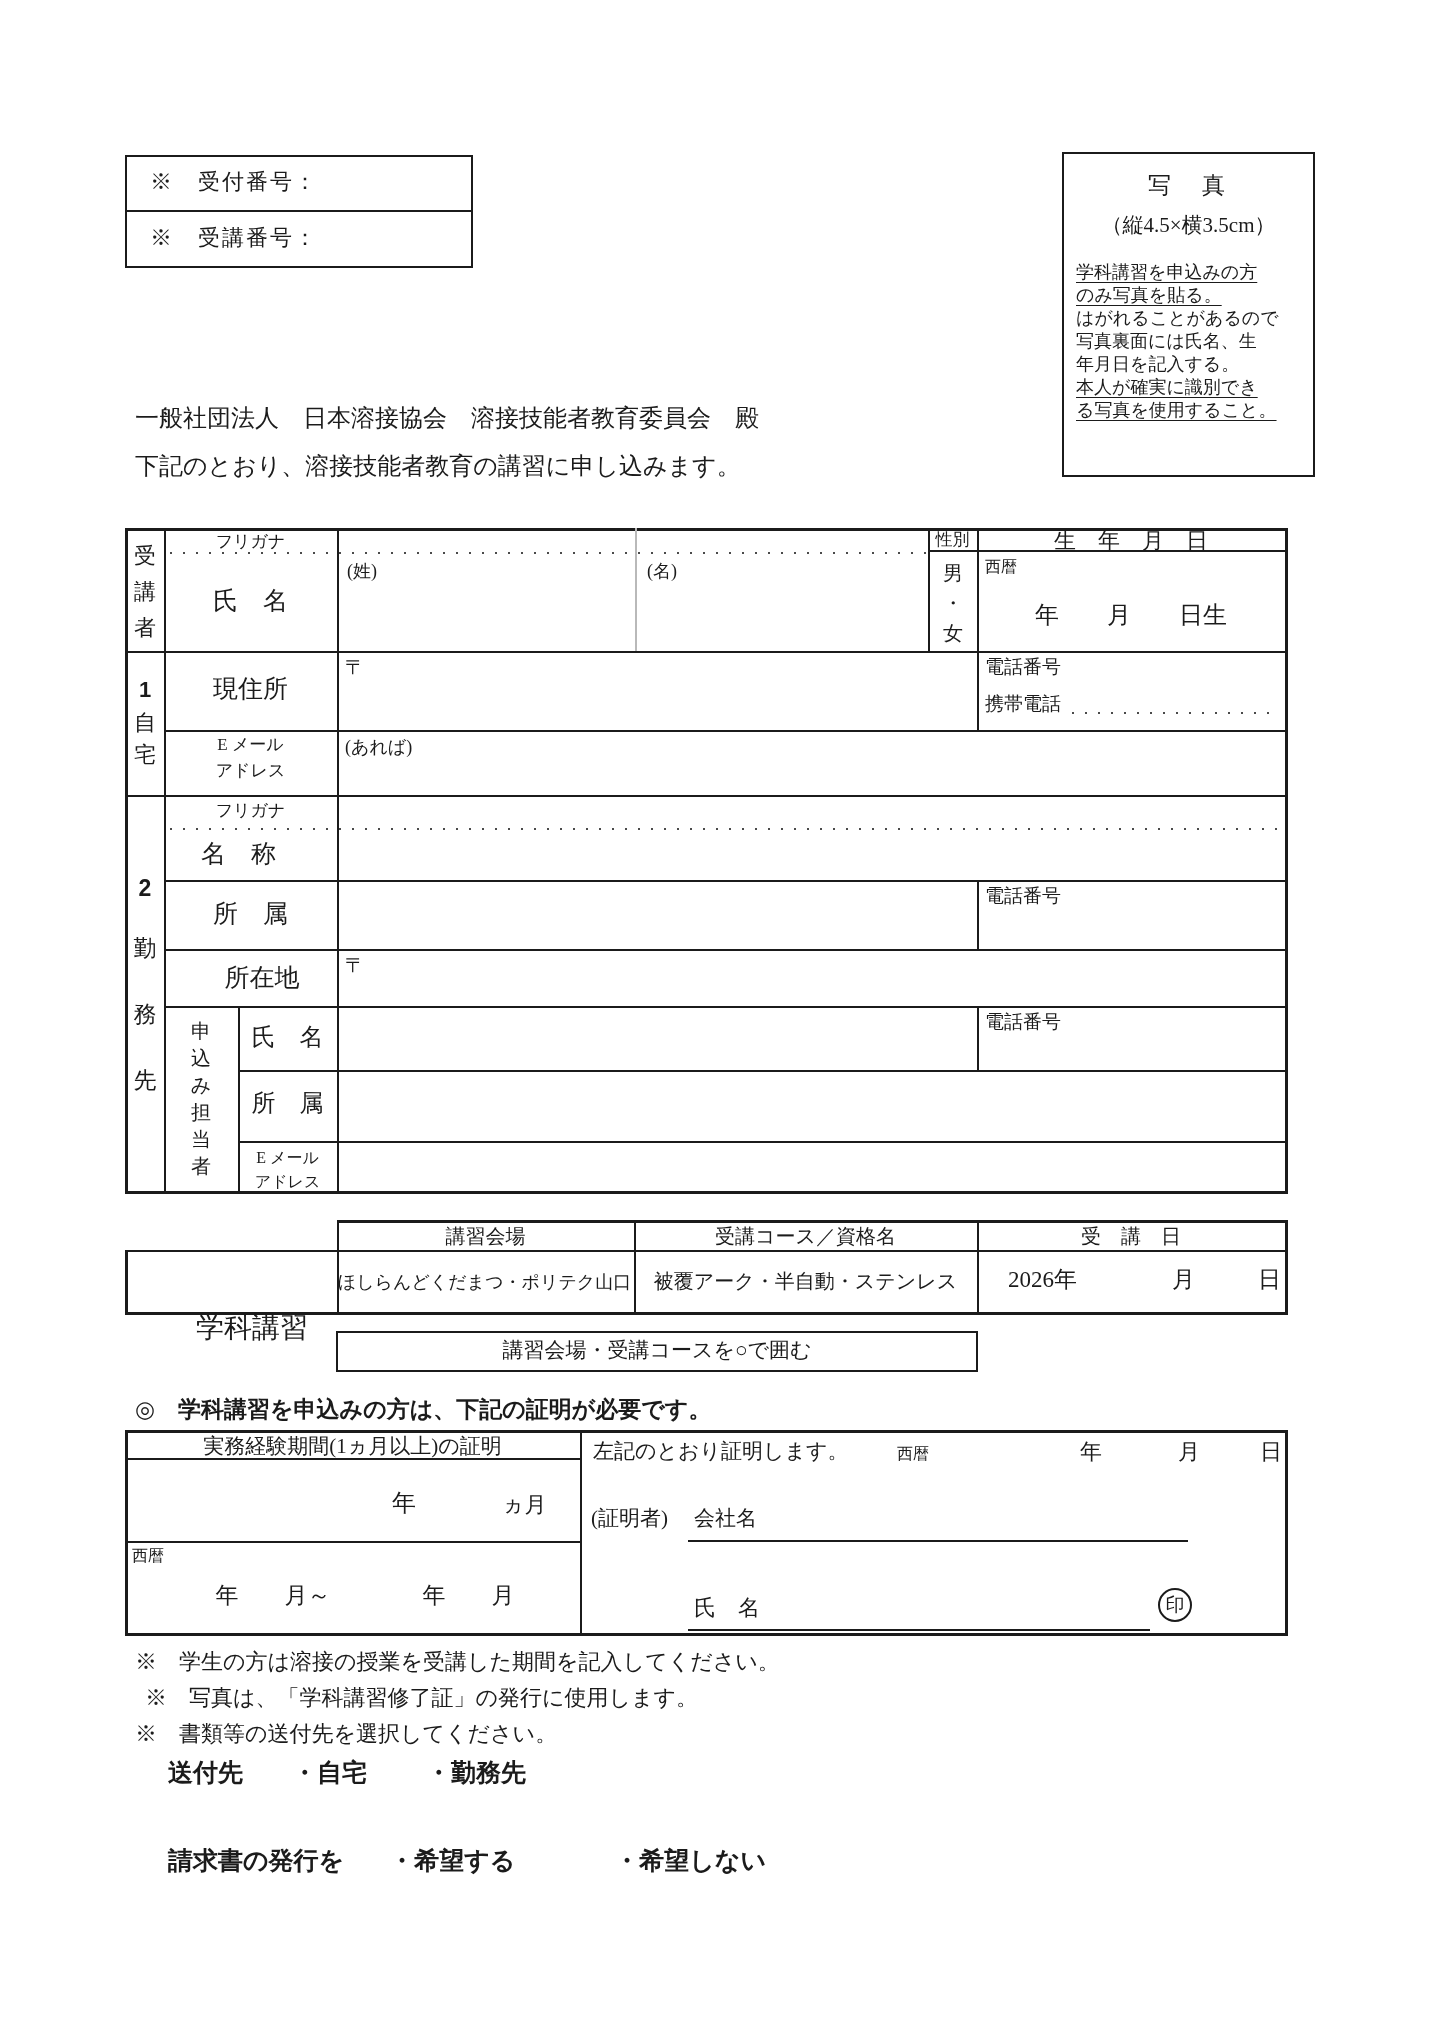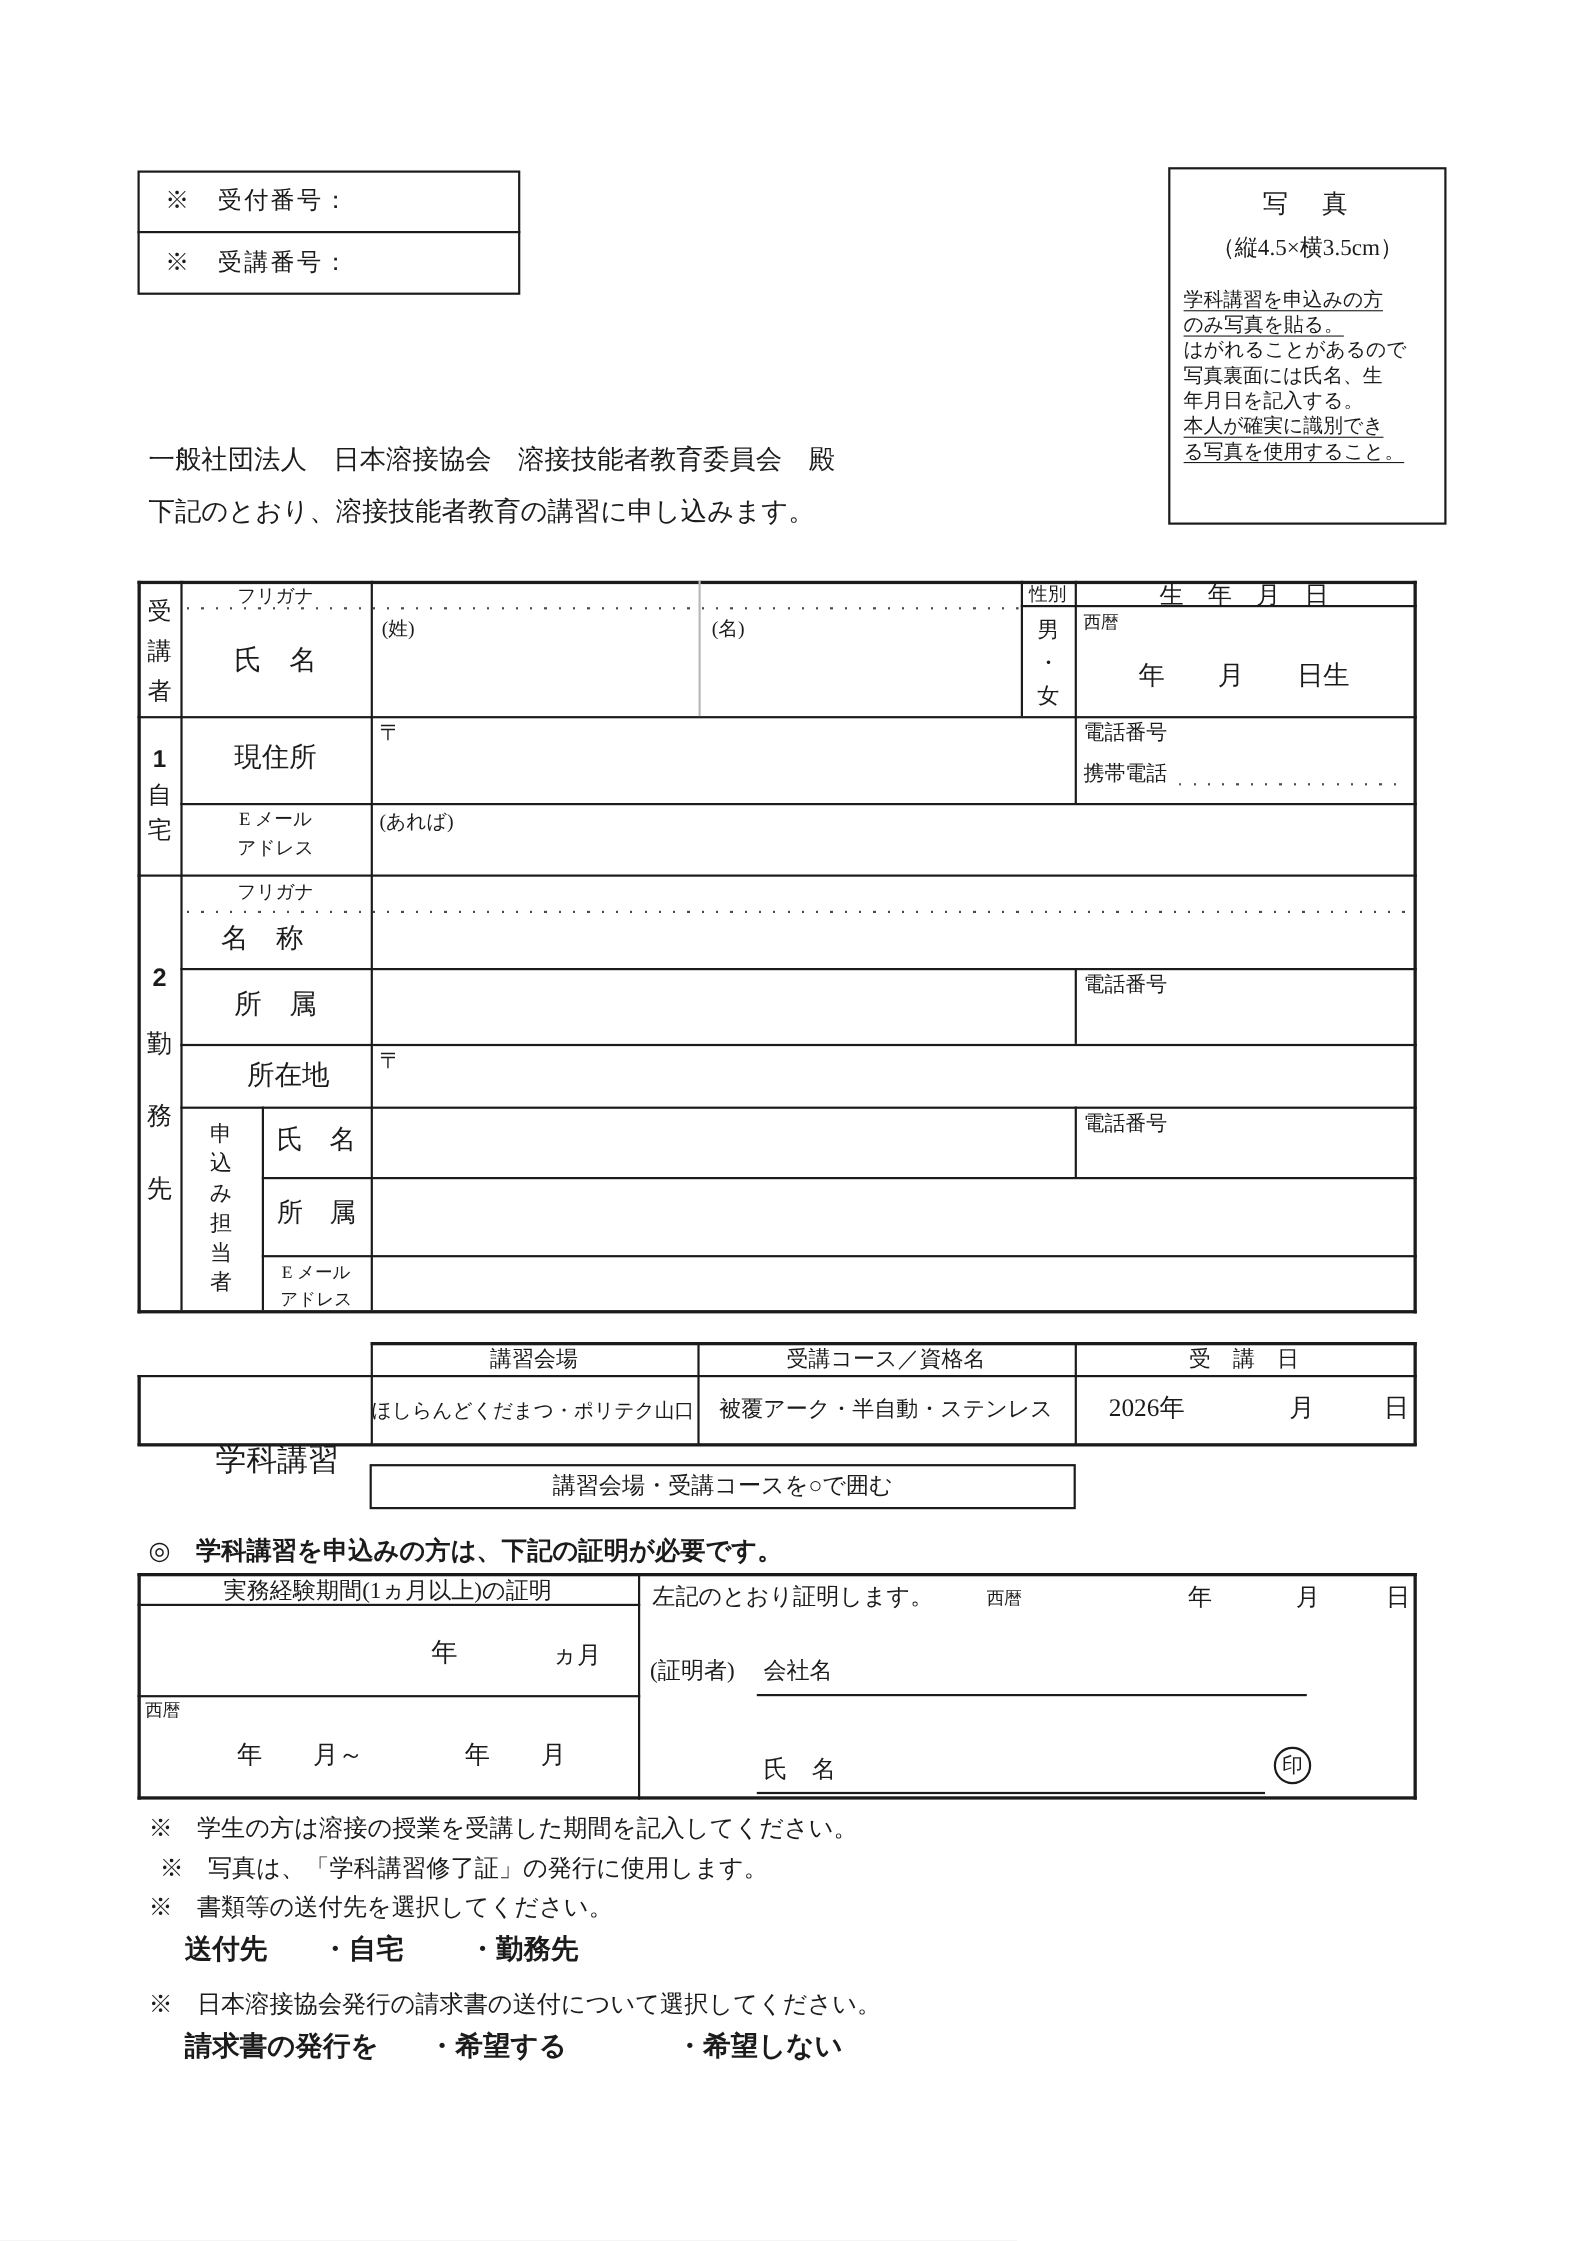--- a/index.html
+++ b/index.html
@@ -177,21 +177,20 @@
   <div class="t" style="left:135px;top:1648px;font-size:22px;">※　学生の方は溶接の授業を受講した期間を記入してください。</div>
   <div class="t" style="left:135px;top:1684px;font-size:22px;margin-left:10px;">※　写真は、「学科講習修了証」の発行に使用します。</div>
   <div class="t" style="left:135px;top:1720px;font-size:22px;">※　書類等の送付先を選択してください。</div>
 
   <div class="t sans b" style="left:168px;top:1757px;font-size:25px;">
     <span>送付先</span>
     <span style="margin-left:42px;">・自宅</span>
     <span style="margin-left:52px;">・勤務先</span>
   </div>
 
-  <div class="t" style="left:135px;top:1808px;font-size:22px;">※　日本溶接協会発行の請求書の送付について選択してください。</div>
 
   <div class="t sans b" style="left:168px;top:1845px;font-size:25px;">
     <span>請求書の発行を</span>
     <span style="margin-left:38px;">・希望する</span>
     <span style="margin-left:92px;">・希望しない</span>
   </div>
 
 </div>
 
 </body></html>

